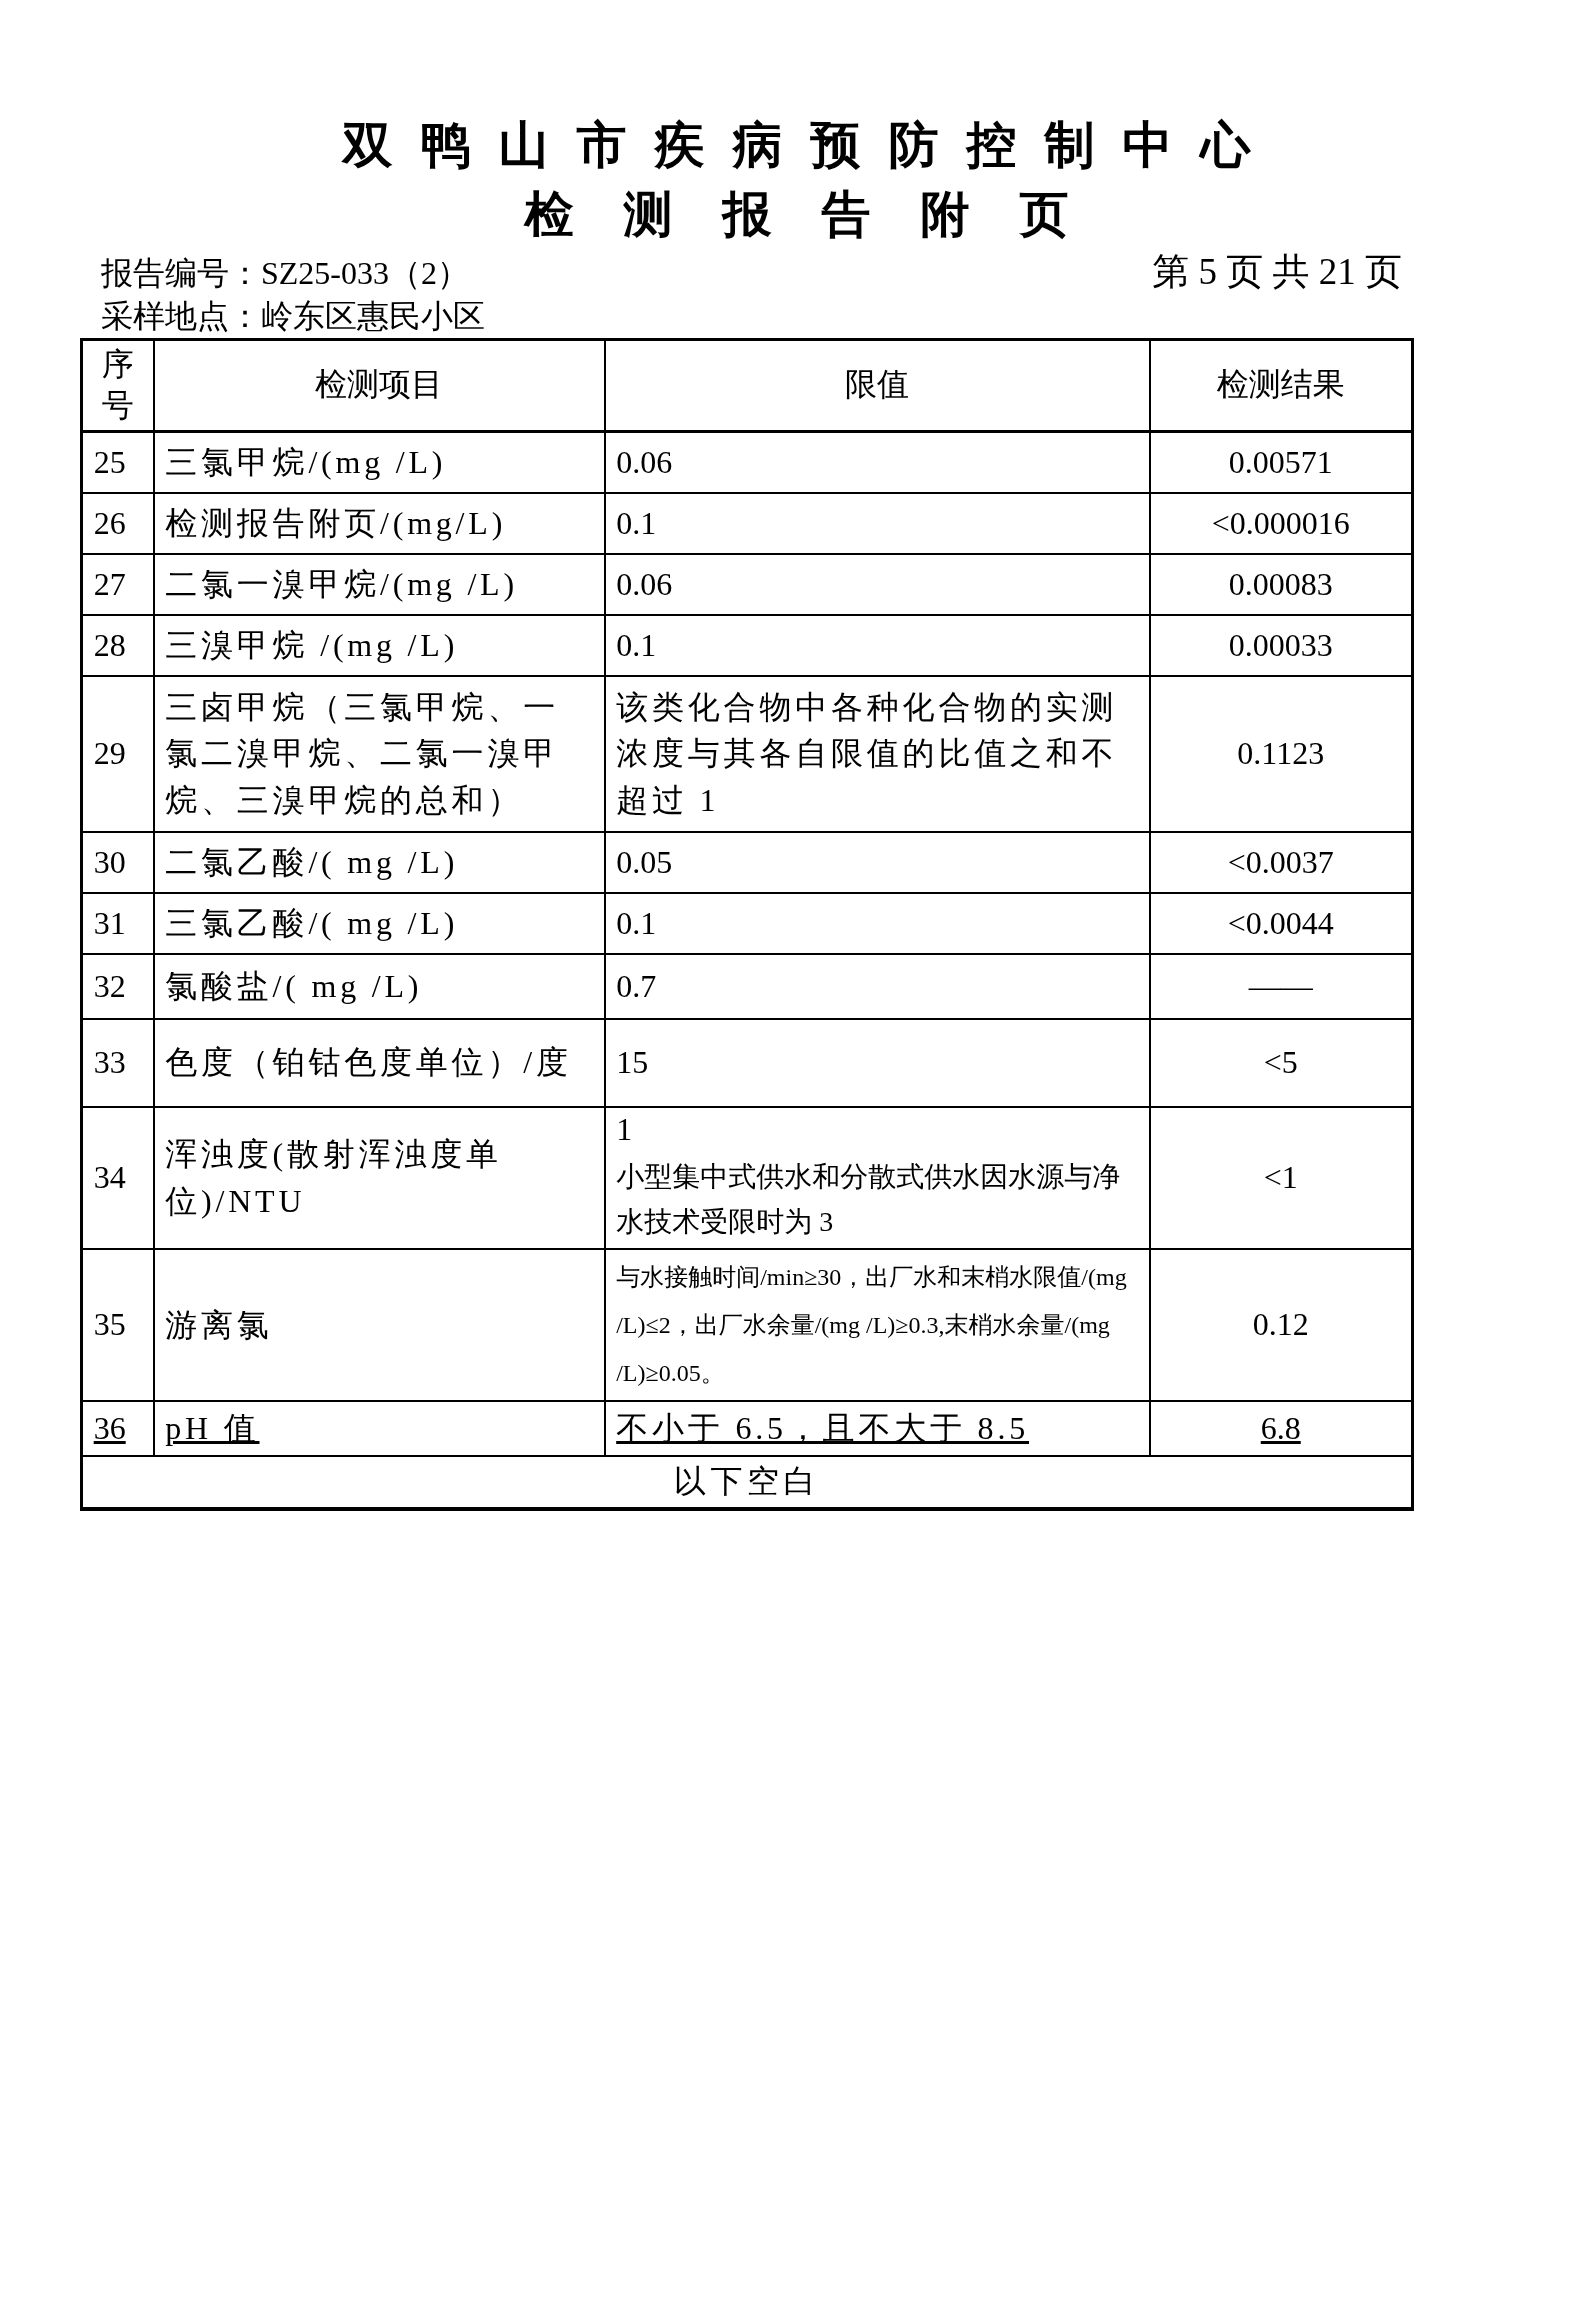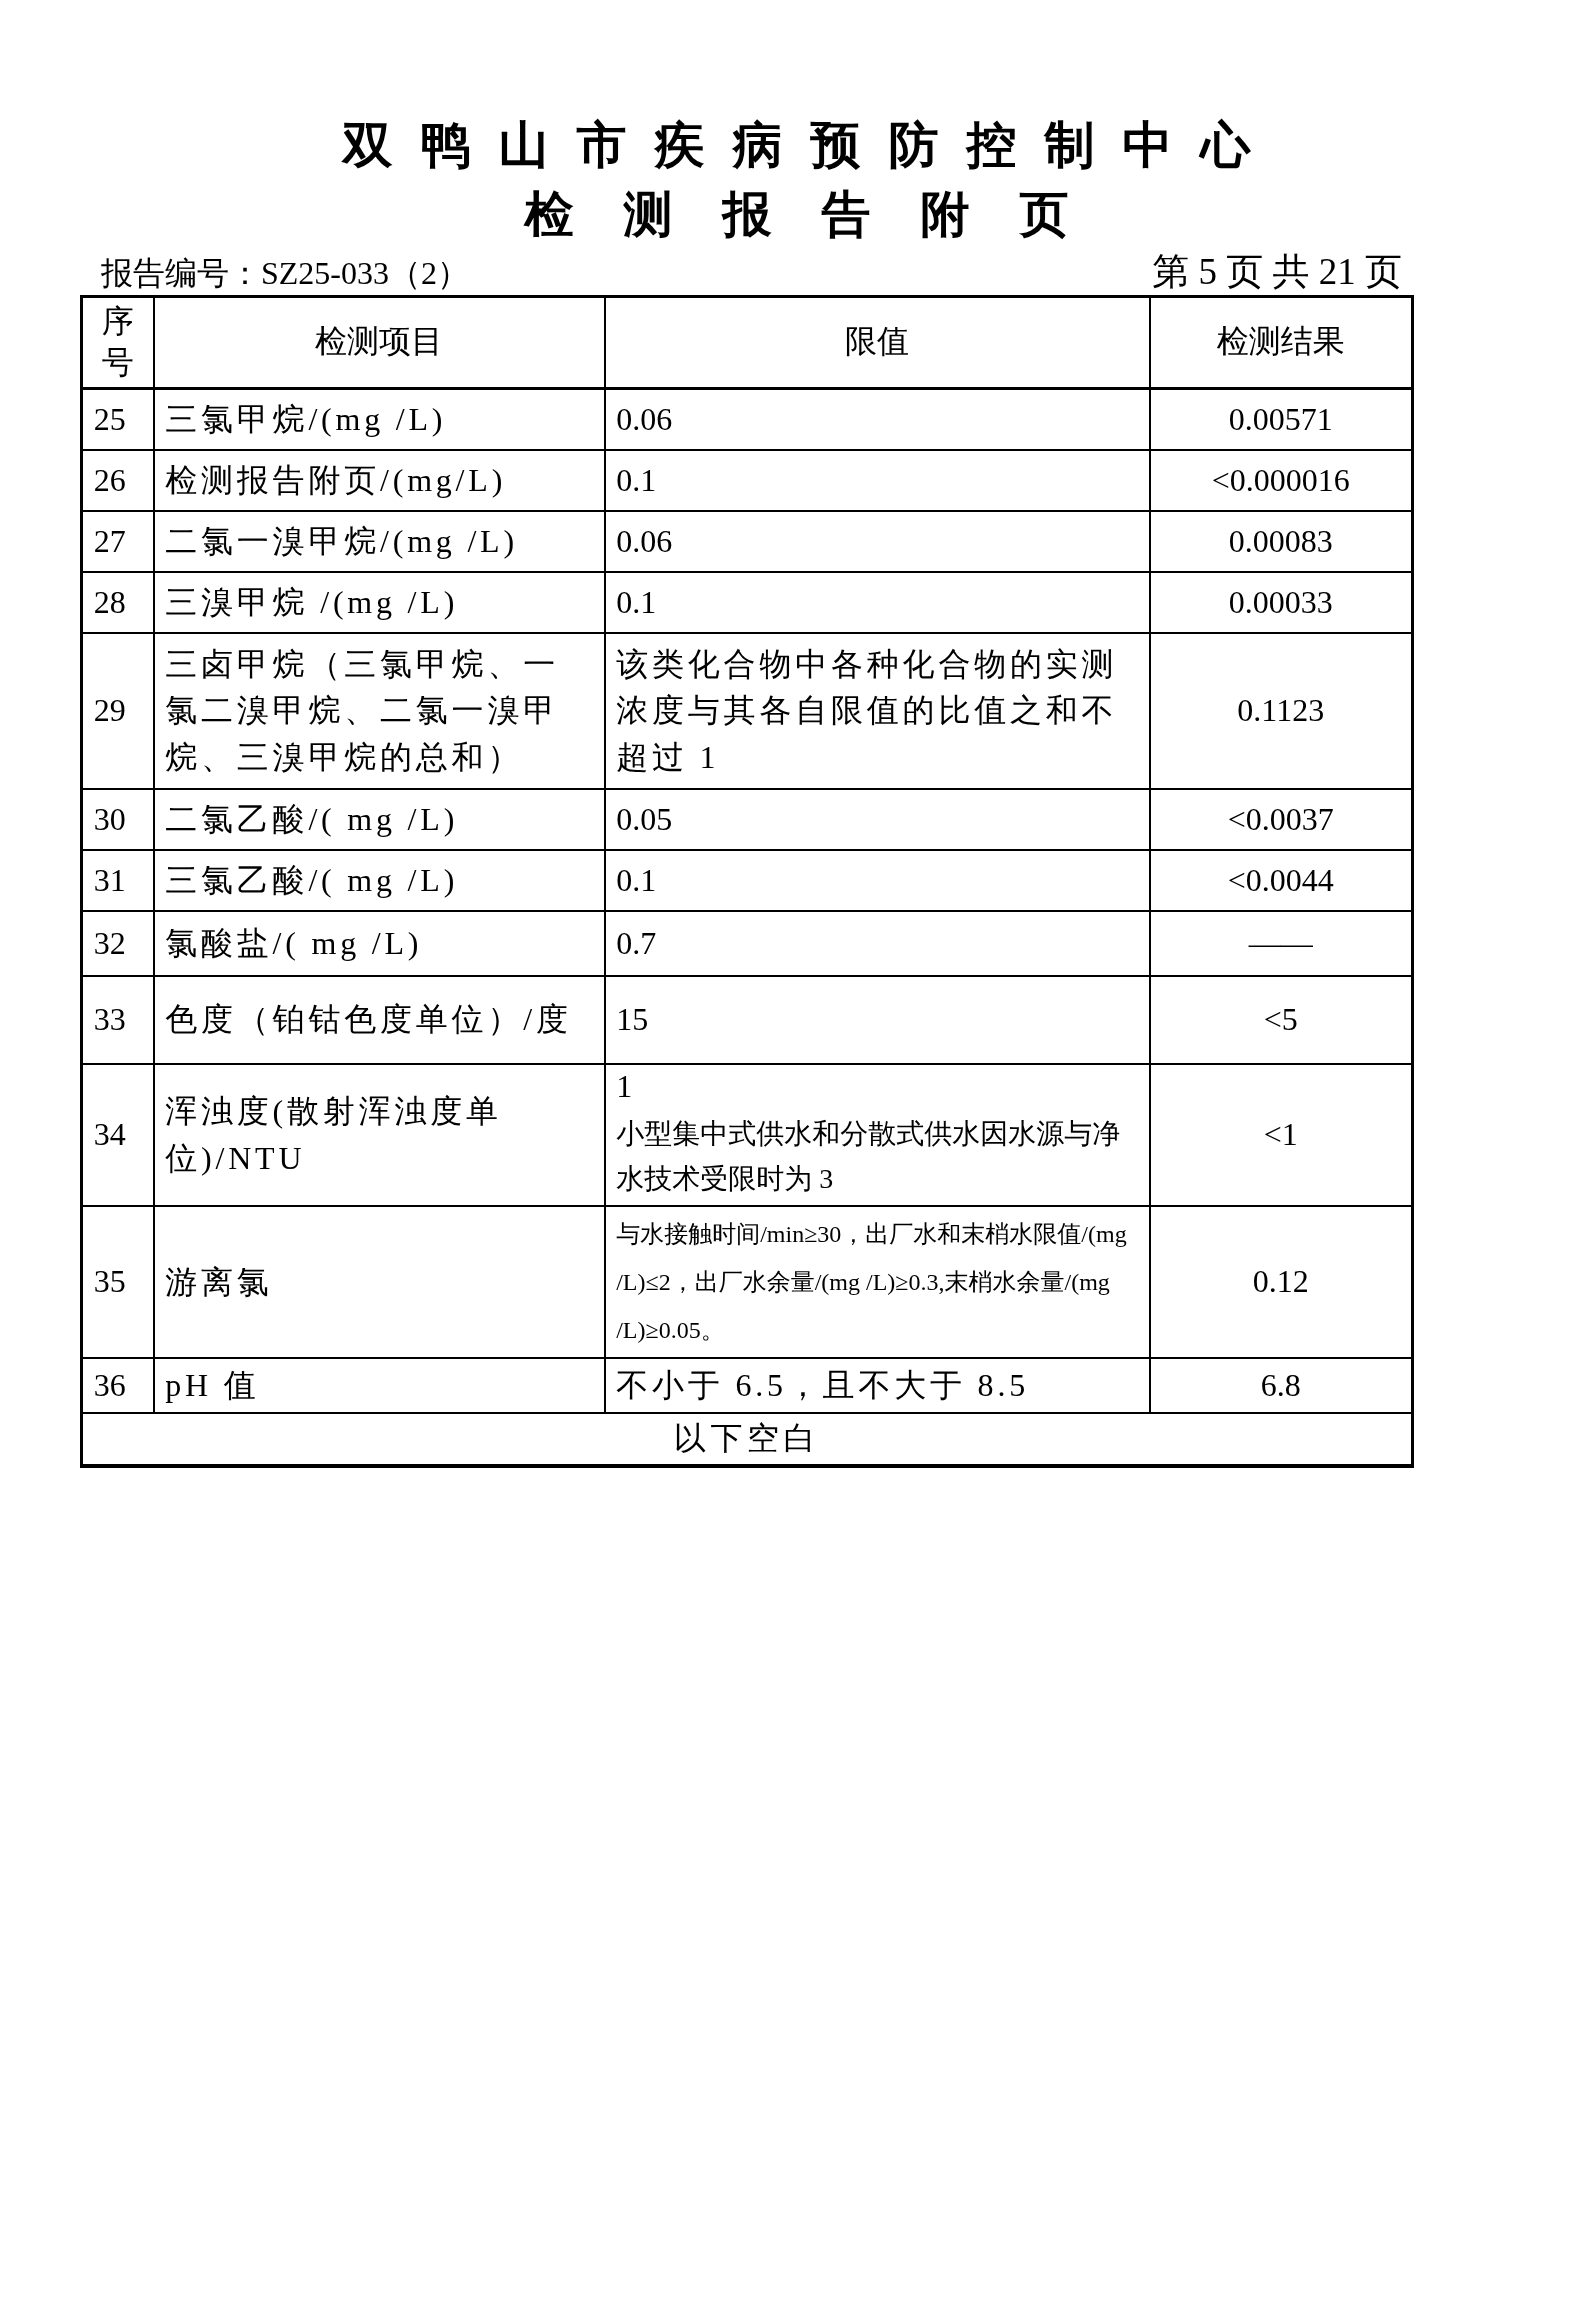--- a/index.html
+++ b/index.html
@@ -70,21 +70,21 @@
   }
   .xuhao { width: 1.25em; margin: 0 auto; line-height: 1.3; text-align: center; }
   
   .rh-head { height: 88px; }
   .rh-s    { height: 61px;  }
   .rh-29   { height: 156px; }
   .rh-32   { height: 65px;  }
   .rh-33   { height: 88px; }
   .rh-34   { height: 137px; }
   .rh-35   { height: 145px; }
-  .rh-36   { height: 47px;  }
+  .rh-36   { height: 47px; text-decoration: underline;  }
   .rh-blank{ height: 47px;  }
   
   .c-no     { padding: 3.1px 1.5px; }
   .c-item   { text-align: left; letter-spacing: 3.8px; line-height: 1.45; }
   .c-limit  { text-align: left; letter-spacing: 3.8px; line-height: 1.45; }
   .c-limit.num { letter-spacing: 0; }
   .c-result { text-align: center; letter-spacing: 0; }
   .v-top { vertical-align: top; padding-top: 4.6px; }
   .limit-main { letter-spacing: 0; line-height: 1.15; }
   .limit-note { font-size: 28px; letter-spacing: 0; line-height: 1.6; margin-top: 7.6px; }
@@ -100,20 +100,23 @@
     <div class="title-main">双鸭山市疾病预防控制中心</div>
     <div class="title-sub">检测报告附页</div>
   </div>
 
   <div class="meta">
     <div class="meta-row1">
       <span>
         <span>报告编号：</span><span>SZ25-033（2）</span>
       </span>
       <span class="page-info">第 5 页 共 21 页</span>
+    </div>
+    <div class="meta-row2">
+      <span>采样地点：</span><span>岭东区惠民小区</span>
     </div>
   </div>
 
   <table class="results">
     <colgroup>
         <col class="c1">
         <col class="c2">
         <col class="c3">
         <col class="c4">
       </colgroup>

